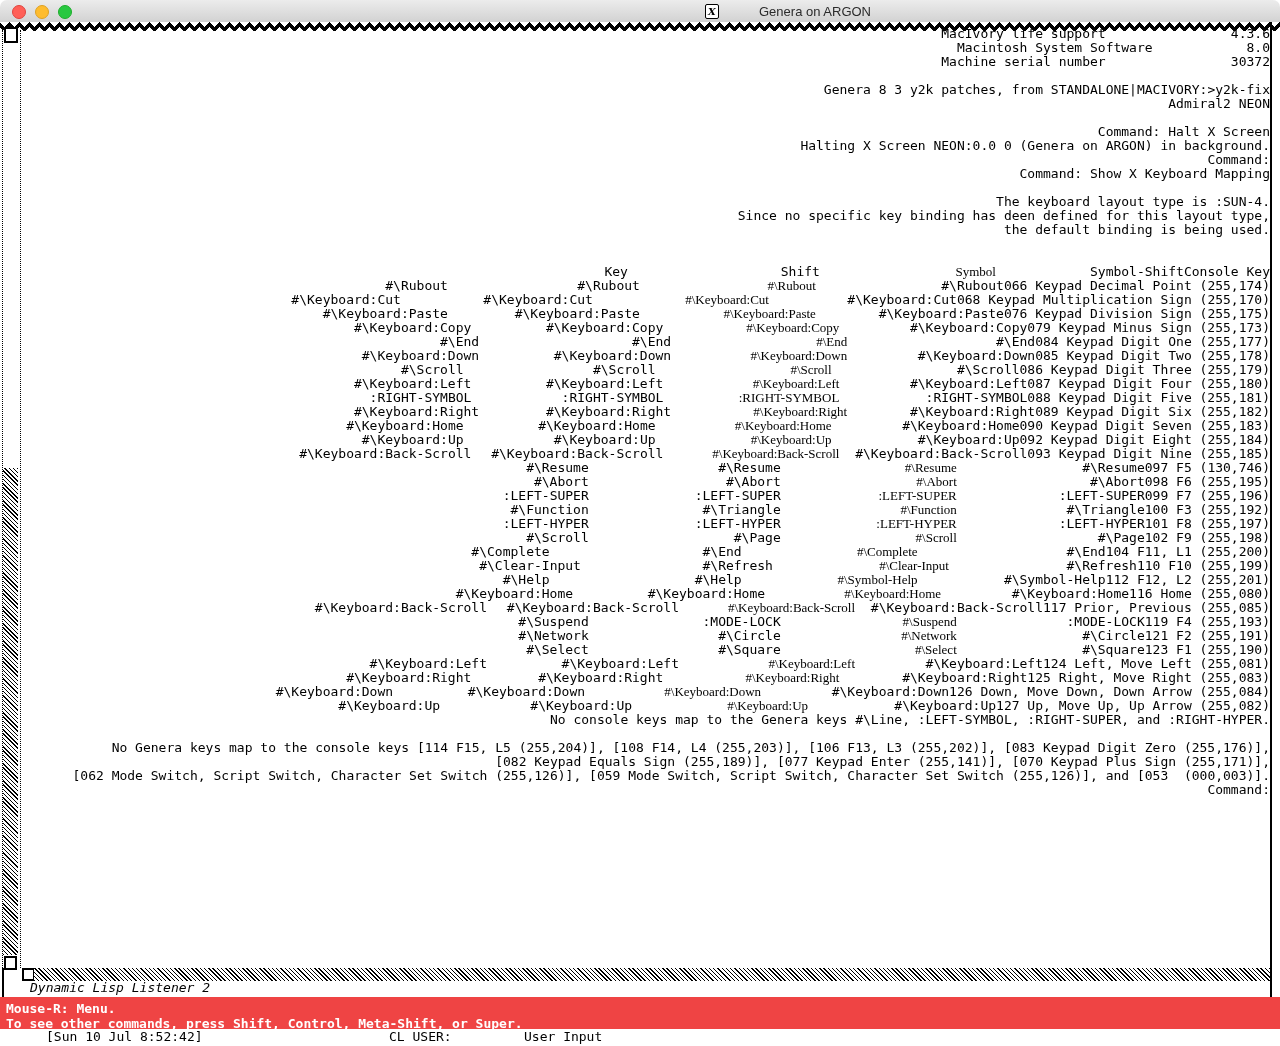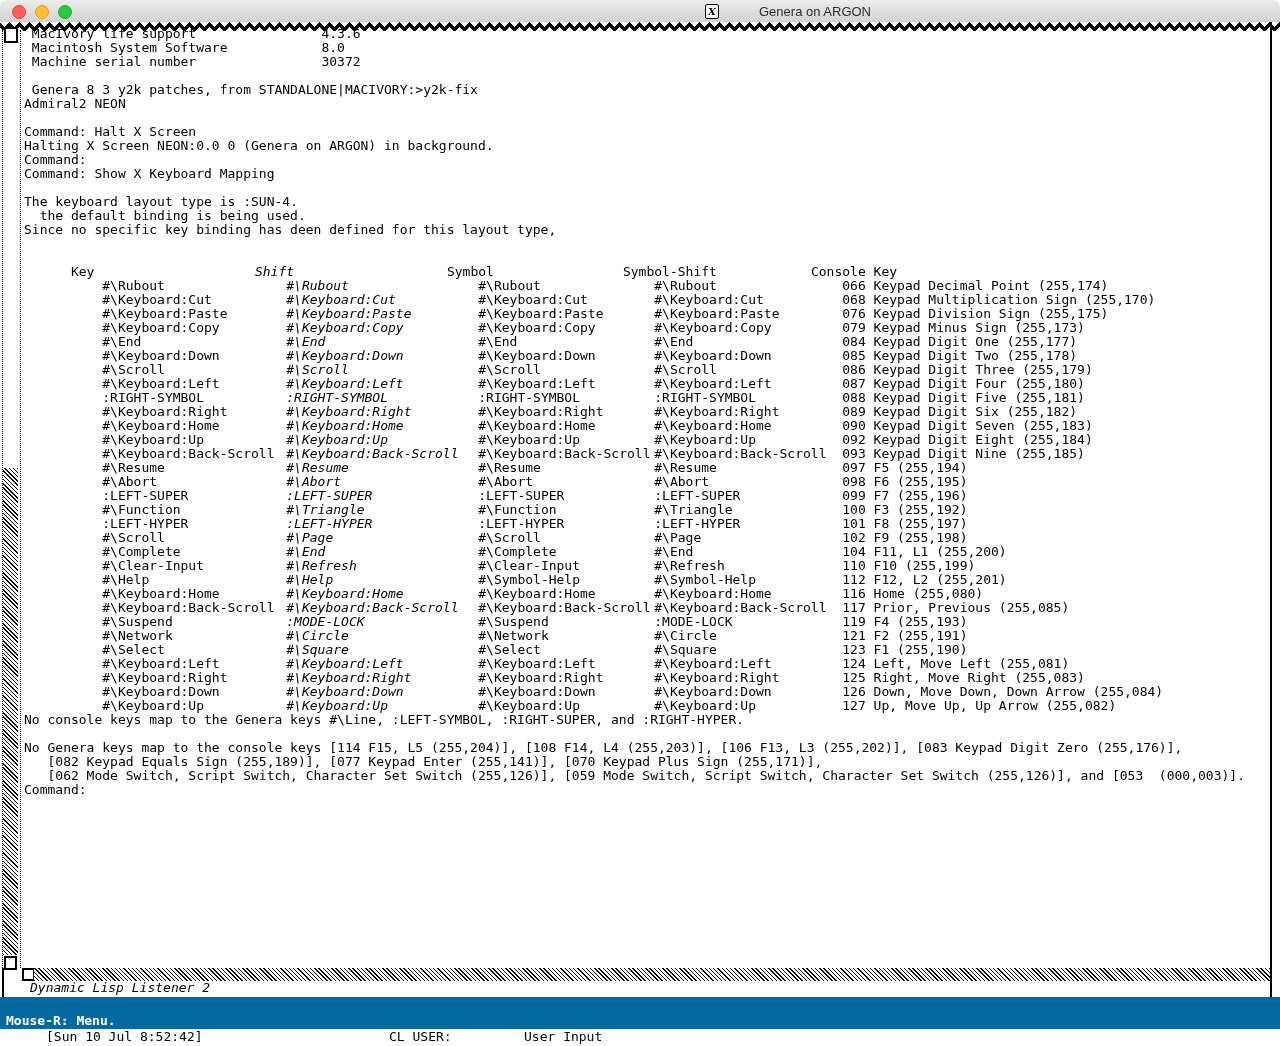--- a/index.html
+++ b/index.html
@@ -48,32 +48,32 @@
   .scroll-box{position:absolute;background:#fff;border:2px solid #000;}
   .vbox-top{left:4px;top:27px;width:10px;height:12px;}
   .vbox-bottom{left:4px;top:956px;width:9px;height:10px;}
   .hatch{background:repeating-linear-gradient(45deg,#000 0 1px,#fff 1px 3px);}
   .vthumb{position:absolute;left:3px;top:468px;width:15px;height:487px;}
   
   .hbox{left:22px;top:968px;width:9px;height:9px;}
   .hthumb{position:absolute;left:34px;top:968px;width:1236px;height:13px;}
   
   .content{position:absolute;left:24px;top:27px;width:1246px;color:#000;}
-  .tline{height:14px;line-height:14px;font-size:13px;white-space:pre;}
+  .tline{height:14px;line-height:14px;font-size:13px;white-space:pre;text-align:right;}
   .col{display:inline-block;white-space:pre;vertical-align:top;}
-  .c1{width:184px;} .c2{width:192px;font-style:italic;} .c3{width:176px;} .c4{width:188px;} .c5{}
+  .c1{width:184px;} .c2{width:192px;} .c3{width:176px;font-family:Liberation Serif, serif;} .c4{width:188px;} .c5{}
   
   .pane-label{
     position:absolute;left:30px;top:980px;font-size:13px;font-style:italic;color:#000;
     white-space:pre;
   }
   
   .docbar{
-    position:absolute;left:0;top:997px;width:1280px;height:32px;background:#0369a1;color:#fff;
-    font-size:13px;font-weight:bold;line-height:15px;padding-top:16px;box-sizing:border-box;
+    position:absolute;left:0;top:997px;width:1280px;height:32px;background:#ef4444;color:#fff;
+    font-size:13px;font-weight:bold;line-height:15px;padding-top:4px;box-sizing:border-box;
   }
   .docbar div{padding-left:6px;white-space:pre;}
   
   .statusbar{
     position:absolute;left:16px;top:1029px;width:1280px;height:17px;background:#fff;color:#000;
     font-size:13px;line-height:16px;margin-left:28px;
   }
   .statusbar span{position:absolute;white-space:pre;}
   .st-time{left:2px;}
   .st-pkg{left:345px;}
@@ -127,23 +127,23 @@
         <div class="tline">Halting X Screen NEON:0.0 0 (Genera on ARGON) in background.</div>
 
         <div class="tline">Command:</div>
 
         <div class="tline">Command: Show X Keyboard Mapping</div>
 
         <div class="tline"></div>
 
         <div class="tline">The keyboard layout type is :SUN-4.</div>
 
+        <div class="tline">Since no specific key binding has deen defined for this layout type,</div>
+
         <div class="tline">  the default binding is being used.</div>
-
-        <div class="tline">Since no specific key binding has deen defined for this layout type,</div>
 
         <div class="tline"></div>
       </div>
 
     <div class="tline">
       <span class="col c1">Key</span><span class="col c2">Shift</span><span class="col c3">Symbol</span><span class="col c4">Symbol-Shift</span><span class="col c5">Console Key</span>
     </div>
 
     <div>
 
@@ -193,21 +193,21 @@
 
         <div class="tline">
           <span class="col c1">#\Keyboard:Up</span><span class="col c2">#\Keyboard:Up</span><span class="col c3">#\Keyboard:Up</span><span class="col c4">#\Keyboard:Up</span><span class="col c5">092 Keypad Digit Eight (255,184)</span>
         </div>
 
         <div class="tline">
           <span class="col c1">#\Keyboard:Back-Scroll</span><span class="col c2">#\Keyboard:Back-Scroll</span><span class="col c3">#\Keyboard:Back-Scroll</span><span class="col c4">#\Keyboard:Back-Scroll</span><span class="col c5">093 Keypad Digit Nine (255,185)</span>
         </div>
 
         <div class="tline">
-          <span class="col c1">#\Resume</span><span class="col c2">#\Resume</span><span class="col c3">#\Resume</span><span class="col c4">#\Resume</span><span class="col c5">097 F5 (255,194)</span>
+          <span class="col c1">#\Resume</span><span class="col c2">#\Resume</span><span class="col c3">#\Resume</span><span class="col c4">#\Resume</span><span class="col c5">097 F5 (130,746)</span>
         </div>
 
         <div class="tline">
           <span class="col c1">#\Abort</span><span class="col c2">#\Abort</span><span class="col c3">#\Abort</span><span class="col c4">#\Abort</span><span class="col c5">098 F6 (255,195)</span>
         </div>
 
         <div class="tline">
           <span class="col c1">:LEFT-SUPER</span><span class="col c2">:LEFT-SUPER</span><span class="col c3">:LEFT-SUPER</span><span class="col c4">:LEFT-SUPER</span><span class="col c5">099 F7 (255,196)</span>
         </div>
 

